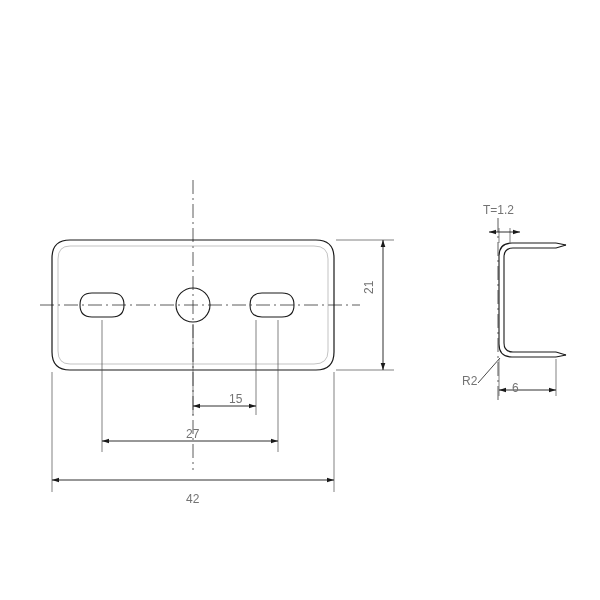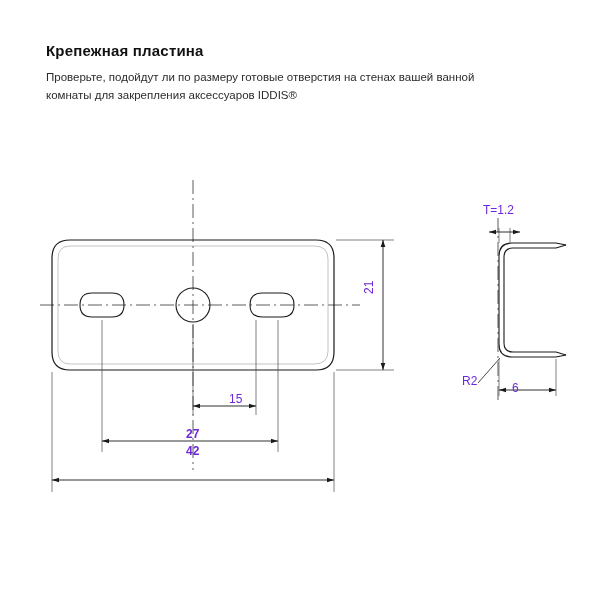--- a/index.html
+++ b/index.html
@@ -45,41 +45,37 @@
   .drawing {
     position: absolute;
     left: 0;
     top: 0;
     width: 600px;
     height: 600px;
   }
   .dim-label {
     position: absolute;
     font-size: 12px;
-    color: #6d28d9;
+    color: #737373;
     font-family: "Liberation Sans", sans-serif;
     white-space: nowrap;
   }
-  #lbl-42 { left: 186px; top: 444px; font-weight: bold; }
-  #lbl-27 { left: 186px; top: 427px; font-weight: bold; }
+  #lbl-42 { left: 186px; top: 492px; }
+  #lbl-27 { left: 186px; top: 427px; }
   #lbl-13 { left: 229px; top: 392px; }
   #lbl-21 { left: 362px; top: 294px; transform: rotate(-90deg); transform-origin: left top; }
   #lbl-t  { left: 483px; top: 203px; }
   #lbl-r2 { left: 462px; top: 374px; }
   #lbl-6  { left: 512px; top: 381px; }
 </style>
 </head>
 <body>
 
 <div class="page">
 
-  <div class="header">
-    <h1 class="title">Крепежная пластина</h1>
-    <p class="subtitle">Проверьте, подойдут ли по размеру готовые отверстия на стенах вашей ванной комнаты для закрепления аксессуаров IDDIS®</p>
-  </div>
 
   <svg class="drawing" viewBox="0 0 600 600" width="600" height="600">
 
     <g stroke="#333333" stroke-width="0.8" stroke-dasharray="14,4,2,4" fill="none">
       <line x1="193" y1="180" x2="193" y2="470"></line>
       <line x1="40" y1="305" x2="360" y2="305"></line>
     </g>
 
     <g fill="none" stroke="#1a1a1a" stroke-width="1.2">
       <path d="M 70 240 L 316 240 Q 334 240 334 258 L 334 352 Q 334 370 316 370 L 70 370 Q 52 370 52 352 L 52 258 Q 52 240 70 240 Z"></path>

